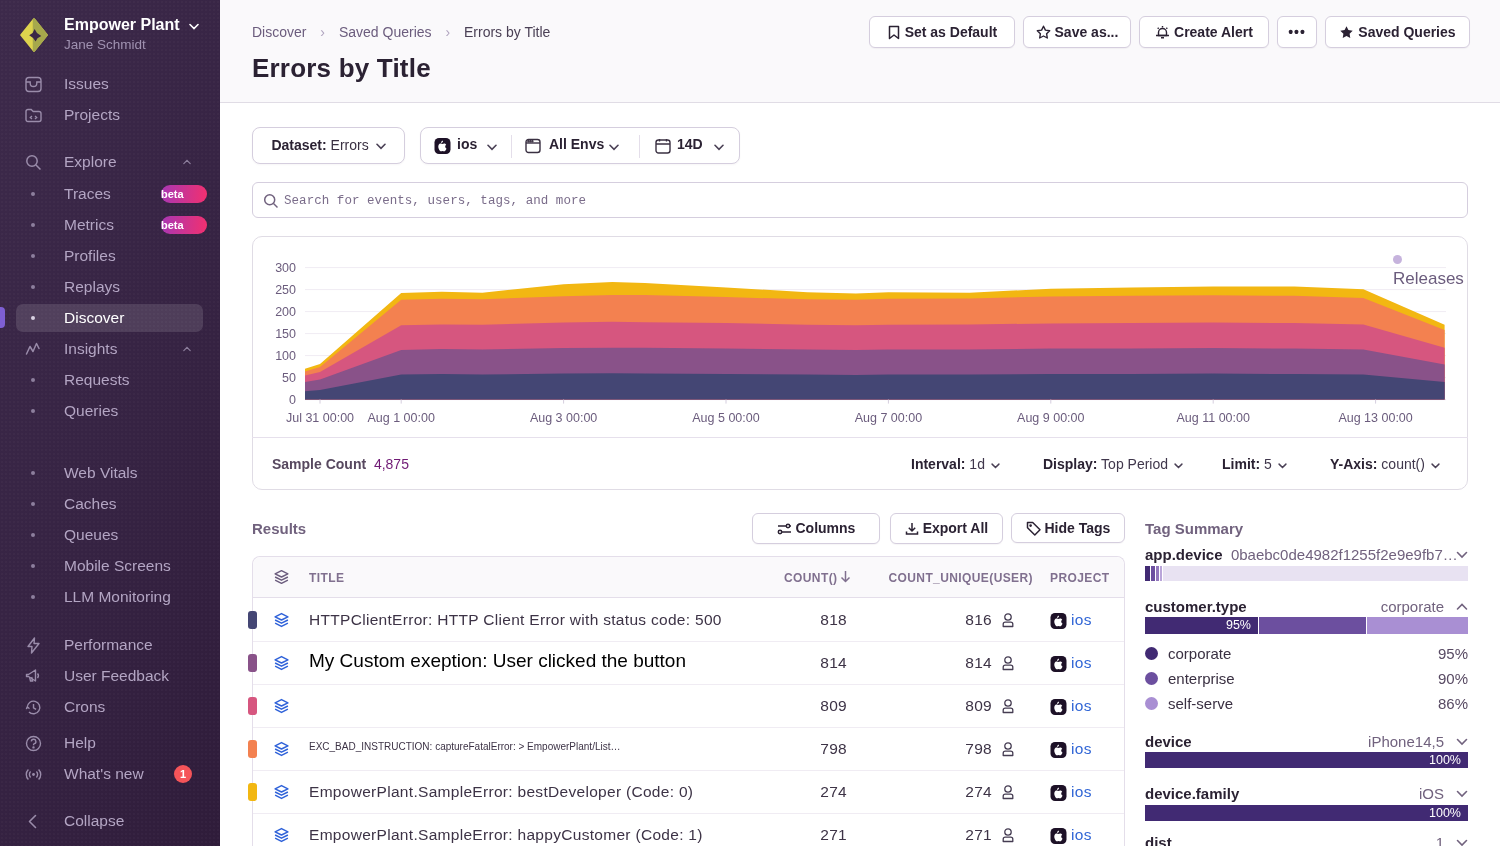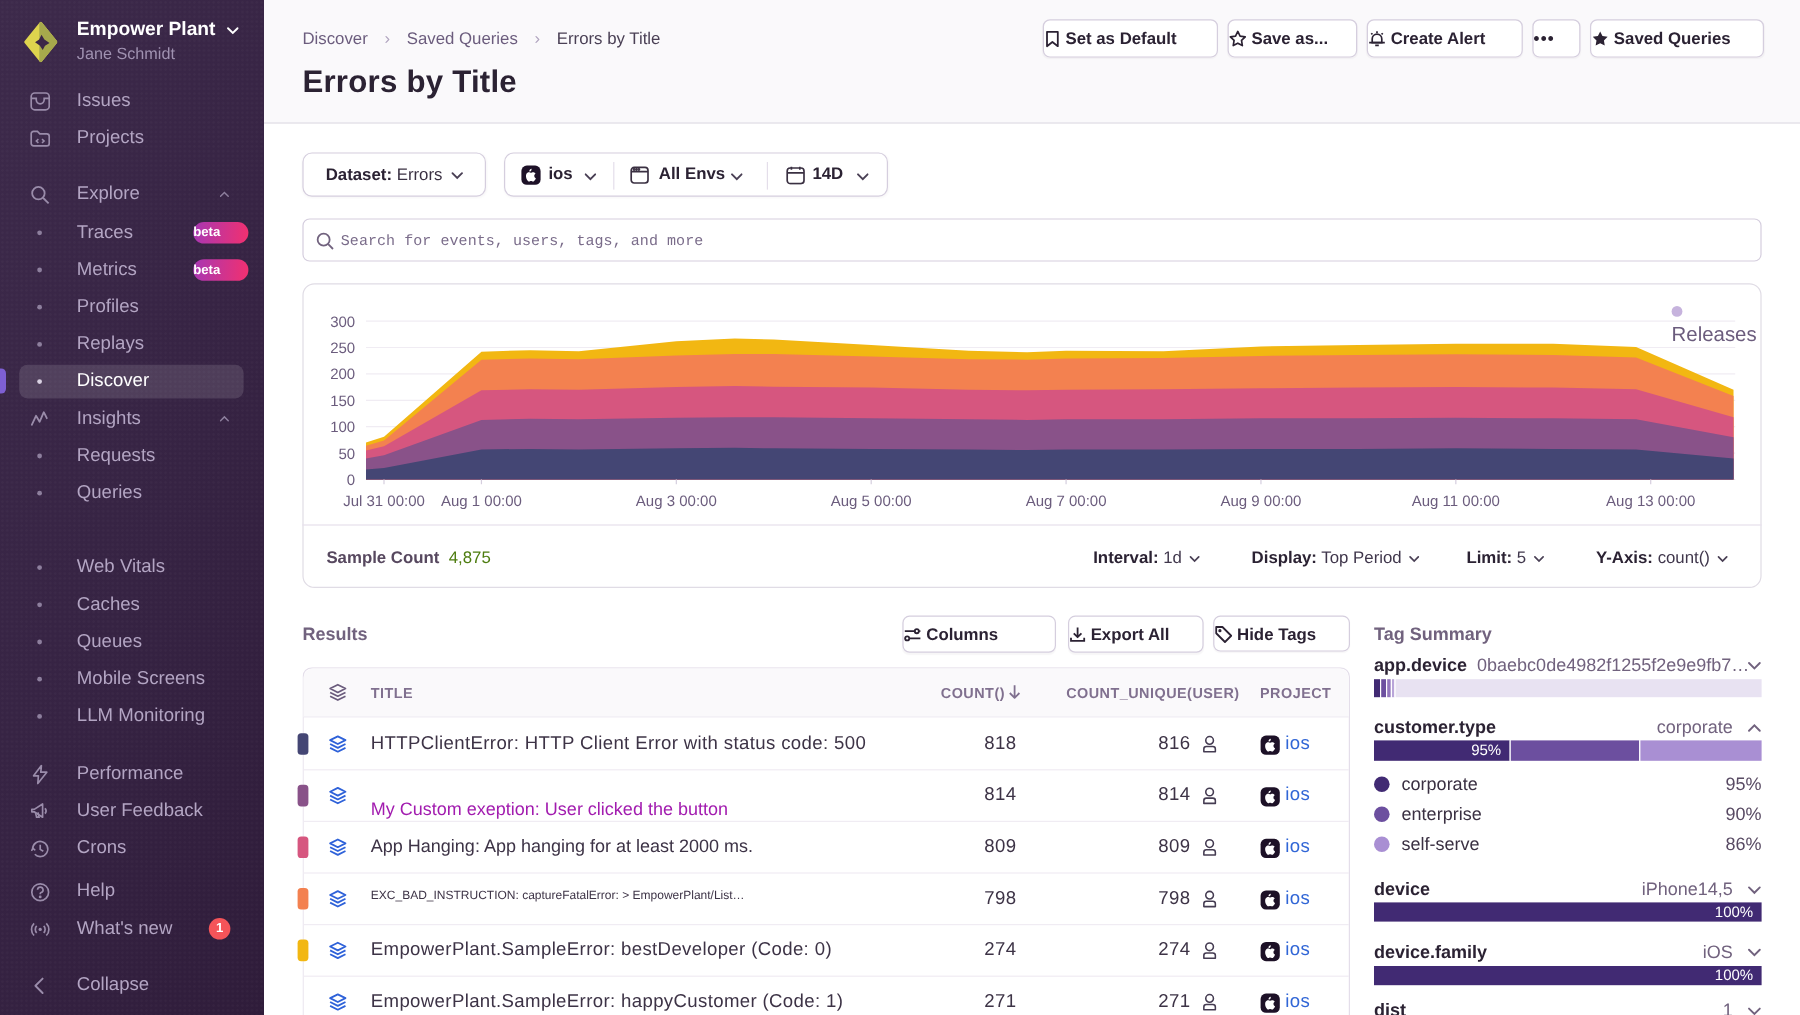--- a/index.html
+++ b/index.html
@@ -32,21 +32,21 @@
 .chev-up { position:absolute; right:29px; top:10px; width:8px; height:8px; }
 
 
 #pagehead { position:absolute; left:220px; top:0; width:1280px; height:103px;
   background:#faf9fb; border-bottom:1px solid #e0dce5; }
 #crumbs { position:absolute; left:32px; top:24px; font-size:14px; color:#6b5c7d; }
 #crumbs .sep { color:#b0a4bf; margin:0 10px; }
 #crumbs .cur { color:#4a4055; }
 #title { position:absolute; left:32px; top:53px; font-size:26px; font-weight:700; color:#2b2233; letter-spacing:0.2px; }
 .btn { position:absolute; height:32px; background:#fff; border:1px solid #d5cede; border-radius:6px;
-  font-size:14px; font-weight:700; color:#2b2233; line-height:30px; 
+  font-size:14px; font-weight:700; color:#2b2233; line-height:30px; text-align:center;
   box-shadow:0 1px 1px rgba(45,35,60,0.04); }
 .btn svg { vertical-align:-3px; }
 
 
 .fbtn { position:absolute; top:127px; height:37px; background:#fff; border:1px solid #d5cede;
   border-radius:8px; font-size:14px; color:#2b2233; box-shadow:0 1px 2px rgba(45,35,60,0.04); }
 #searchbar { position:absolute; left:252px; top:182px; width:1216px; height:36px; background:#fff;
   border:1px solid #d5cede; border-radius:6px; }
 #searchbar .ph { position:absolute; left:31px; top:11px; font-family:"Liberation Mono",monospace;
   font-size:12.5px; letter-spacing:0.05px; color:#7a6c8a; }
@@ -335,21 +335,21 @@
       <text x="473.0" y="185" text-anchor="middle" font-size="12.5" fill="#6b5c7d">Aug 5 00:00</text>
       <text x="635.4" y="185" text-anchor="middle" font-size="12.5" fill="#6b5c7d">Aug 7 00:00</text>
       <text x="797.8" y="185" text-anchor="middle" font-size="12.5" fill="#6b5c7d">Aug 9 00:00</text>
       <text x="960.2" y="185" text-anchor="middle" font-size="12.5" fill="#6b5c7d">Aug 11 00:00</text>
       <text x="1122.6" y="185" text-anchor="middle" font-size="12.5" fill="#6b5c7d">Aug 13 00:00</text>
     </svg>
     <div class="abs" style="left:1140px;top:12px;font-size:17px;color:#6b5c7d">
       <span style="display:inline-block;width:9px;height:9px;border-radius:50%;background:#c6b3dd;margin-right:5px"></span>Releases</div>
   </div>
   <div id="chartfoot">
-    <div class="abs" style="left:20px;top:18px;font-size:14px"><span style="font-weight:700;color:#57485f">Sample Count</span>&nbsp;&nbsp;<span style="color:#4d7c0f">4,875</span></div>
+    <div class="abs" style="left:20px;top:18px;font-size:14px"><span style="font-weight:700;color:#57485f">Sample Count</span>&nbsp;&nbsp;<span style="color:#701a75">4,875</span></div>
     <div class="abs" style="left:659px;top:18px;font-size:14px;color:#40374c"><b style="color:#2b2233">Interval:</b> 1d
       <svg width="9" height="6" viewBox="0 0 10 7" style="margin-left:2px">
           <path d="M1 1.3l4 4 4-4" stroke="#4a4055" stroke-width="1.7" fill="none" stroke-linecap="round"></path>
         </svg></div>
     <div class="abs" style="left:791px;top:18px;font-size:14px;color:#40374c"><b style="color:#2b2233">Display:</b> Top Period
       <svg width="9" height="6" viewBox="0 0 10 7" style="margin-left:2px">
           <path d="M1 1.3l4 4 4-4" stroke="#4a4055" stroke-width="1.7" fill="none" stroke-linecap="round"></path>
         </svg></div>
     <div class="abs" style="left:970px;top:18px;font-size:14px;color:#40374c"><b style="color:#2b2233">Limit:</b> 5
       <svg width="9" height="6" viewBox="0 0 10 7" style="margin-left:2px">
@@ -414,40 +414,39 @@
           <path d="M8.6 5.3c.5-.6.4-1.5.3-1.6-.1 0-.9.1-1.4.7-.5.6-.4 1.5-.3 1.6.1 0 .9-.1 1.4-.7zm1.7 1.2c-.8 0-1.4.5-1.8.5-.4 0-1-.5-1.7-.5-.9 0-1.7.5-2.1 1.3-.9 1.6-.2 3.9.6 5.2.4.6.9 1.3 1.6 1.3.6 0 .9-.4 1.6-.4s1 .4 1.7.4c.7 0 1.1-.6 1.6-1.3.5-.7.7-1.4.7-1.5 0 0-1.3-.5-1.3-2 0-1.2 1-1.8 1.1-1.8-.6-.9-1.5-1.2-2-1.2z" fill="#fff"></path>
         </svg>
         <span class="abs" style="left:818px;top:12px;color:#3166d6">ios</span>
       </div>
     <div class="trow" style="top:85px">
         <span class="chip" style="background:#895289"></span>
         <svg class="abs" style="left:20px;top:13px" width="17" height="17" viewBox="0 0 17 17" fill="none" stroke="#2f62d9" stroke-width="1.5">
           <path d="M8.5 1.6l6.4 3.2-6.4 3.2-6.4-3.2z" stroke-linejoin="round"></path>
           <path d="M2.1 8l6.4 3.2L14.9 8M2.1 11.2l6.4 3.2 6.4-3.2" stroke-linejoin="round"></path>
         </svg>
-        <span class="abs" style="left:56px;top:24px;color:#a21caf;font-size:15px;letter-spacing:0">My Custom exeption: User clicked the button</span>
+        <span class="abs" style="left:56px;top:8px;color:#000000;font-size:19px;letter-spacing:0">My Custom exeption: User clicked the button</span>
         <span class="tnum" style="right:277px;color:#3d3346">814</span>
         <span class="tnum" style="right:132px;color:#3d3346">814</span>
         <svg class="abs" style="left:747px;top:13px" width="16" height="17" viewBox="0 0 16 17" fill="none" stroke="#453c52" stroke-width="1.3">
           <circle cx="8" cy="5" r="3.2"></circle>
           <path d="M3.2 14.5v-2.3c0-1.2.9-2.1 2.1-2.1h5.4c1.2 0 2.1.9 2.1 2.1v2.3z" stroke-linejoin="round"></path>
         </svg>
         <svg class="abs" style="left:797px;top:13px" width="17" height="18" viewBox="0 0 17 18">
           <rect x="0.5" y="1" width="16" height="16" rx="4.5" fill="#1d1127"></rect>
           <path d="M8.6 5.3c.5-.6.4-1.5.3-1.6-.1 0-.9.1-1.4.7-.5.6-.4 1.5-.3 1.6.1 0 .9-.1 1.4-.7zm1.7 1.2c-.8 0-1.4.5-1.8.5-.4 0-1-.5-1.7-.5-.9 0-1.7.5-2.1 1.3-.9 1.6-.2 3.9.6 5.2.4.6.9 1.3 1.6 1.3.6 0 .9-.4 1.6-.4s1 .4 1.7.4c.7 0 1.1-.6 1.6-1.3.5-.7.7-1.4.7-1.5 0 0-1.3-.5-1.3-2 0-1.2 1-1.8 1.1-1.8-.6-.9-1.5-1.2-2-1.2z" fill="#fff"></path>
         </svg>
         <span class="abs" style="left:818px;top:12px;color:#3166d6">ios</span>
       </div>
     <div class="trow" style="top:128px">
         <span class="chip" style="background:#d6567f"></span>
         <svg class="abs" style="left:20px;top:13px" width="17" height="17" viewBox="0 0 17 17" fill="none" stroke="#2f62d9" stroke-width="1.5">
           <path d="M8.5 1.6l6.4 3.2-6.4 3.2-6.4-3.2z" stroke-linejoin="round"></path>
           <path d="M2.1 8l6.4 3.2L14.9 8M2.1 11.2l6.4 3.2 6.4-3.2" stroke-linejoin="round"></path>
         </svg>
-        <span class="abs" style="left:56px;top:12px;color:#3d3346;font-size:15px;letter-spacing:0">App Hanging: App hanging for at least 2000 ms.</span>
         <span class="tnum" style="right:277px;color:#3d3346">809</span>
         <span class="tnum" style="right:132px;color:#3d3346">809</span>
         <svg class="abs" style="left:747px;top:13px" width="16" height="17" viewBox="0 0 16 17" fill="none" stroke="#453c52" stroke-width="1.3">
           <circle cx="8" cy="5" r="3.2"></circle>
           <path d="M3.2 14.5v-2.3c0-1.2.9-2.1 2.1-2.1h5.4c1.2 0 2.1.9 2.1 2.1v2.3z" stroke-linejoin="round"></path>
         </svg>
         <svg class="abs" style="left:797px;top:13px" width="17" height="18" viewBox="0 0 17 18">
           <rect x="0.5" y="1" width="16" height="16" rx="4.5" fill="#1d1127"></rect>
           <path d="M8.6 5.3c.5-.6.4-1.5.3-1.6-.1 0-.9.1-1.4.7-.5.6-.4 1.5-.3 1.6.1 0 .9-.1 1.4-.7zm1.7 1.2c-.8 0-1.4.5-1.8.5-.4 0-1-.5-1.7-.5-.9 0-1.7.5-2.1 1.3-.9 1.6-.2 3.9.6 5.2.4.6.9 1.3 1.6 1.3.6 0 .9-.4 1.6-.4s1 .4 1.7.4c.7 0 1.1-.6 1.6-1.3.5-.7.7-1.4.7-1.5 0 0-1.3-.5-1.3-2 0-1.2 1-1.8 1.1-1.8-.6-.9-1.5-1.2-2-1.2z" fill="#fff"></path>
         </svg>

